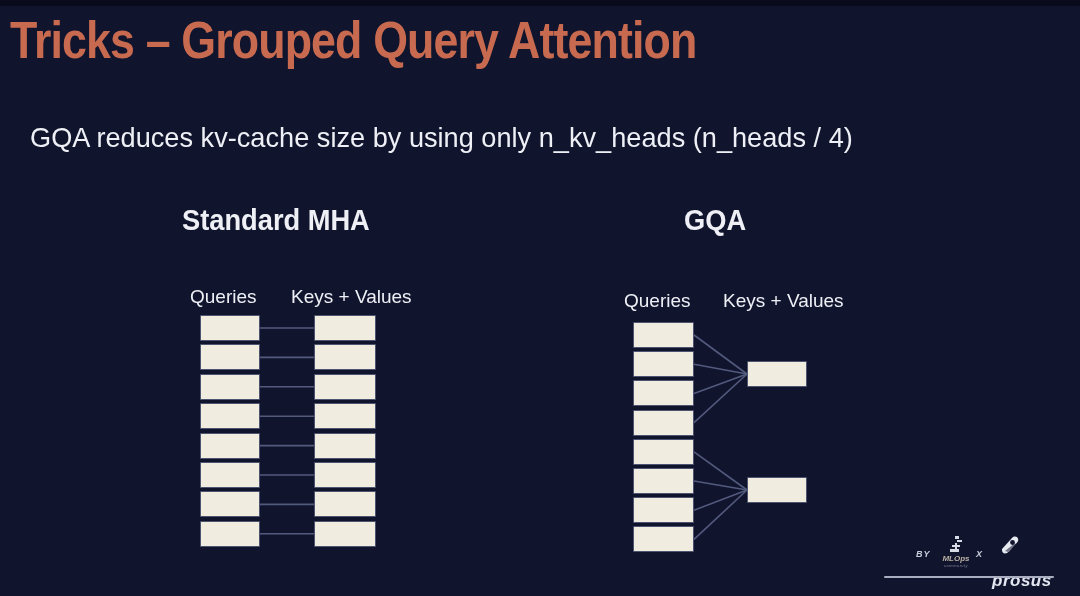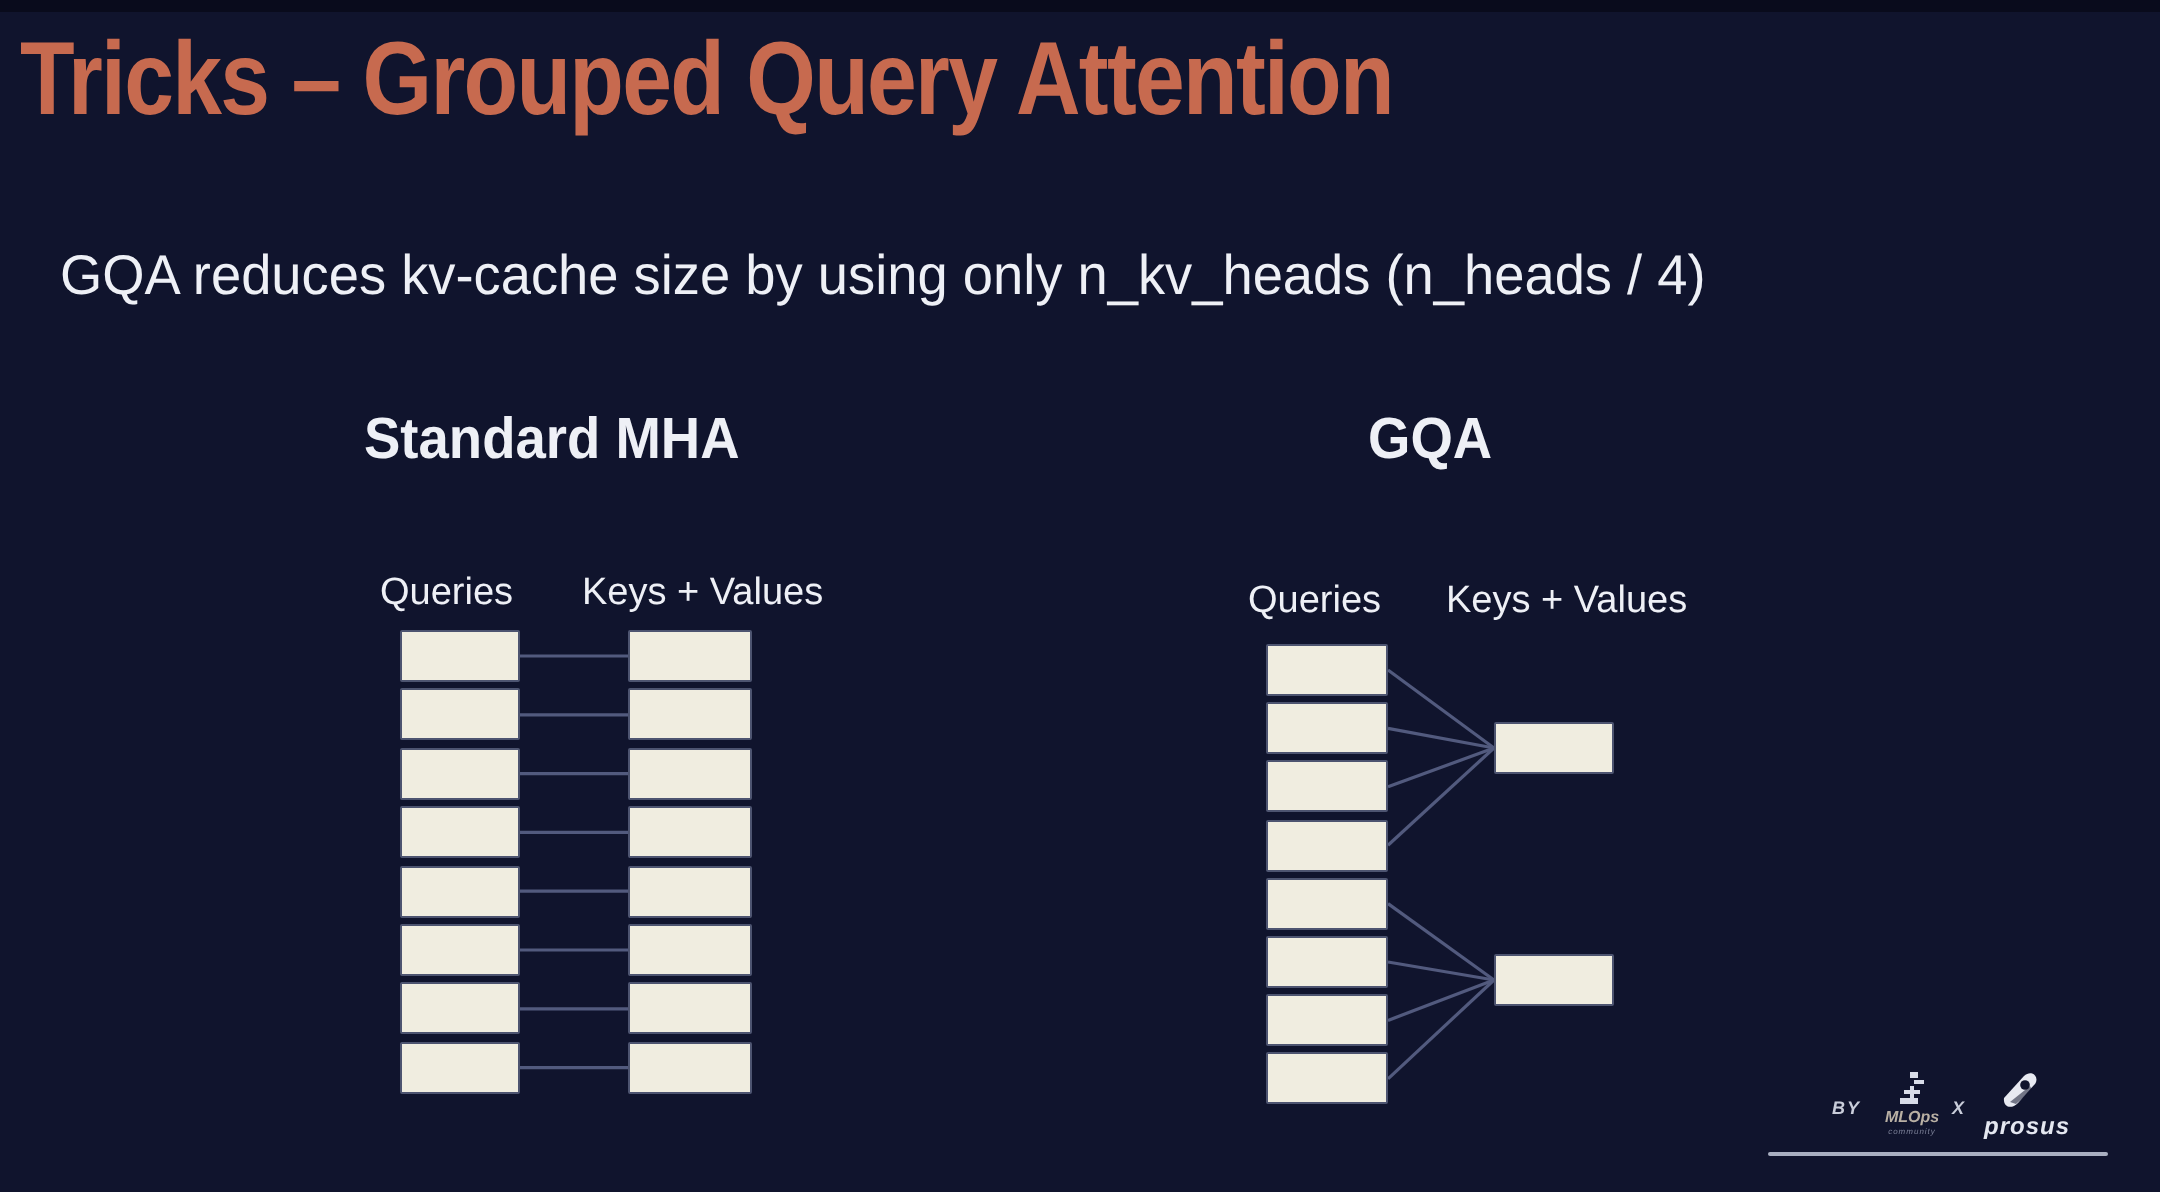--- a/index.html
+++ b/index.html
@@ -80,22 +80,22 @@
     display: block; margin-top: 1px;
     font-size: 4px; color: #7d8299; line-height: 1; letter-spacing: 0.5px;
   }
   .footer-x {
     position: absolute; left: 92px; top: 16px;
     font-size: 9px; font-weight: bold; color: #c9cdda;
   }
   .prosus-logo { position: absolute; left: 108px; top: 1px; width: 36px; text-align: center; }
   .prosus-icon { display: block; margin: 0 auto; }
   .prosus-label {
-    display: block; margin-top: 1px;
-    font-size: 12px; font-weight: bold; color: #e4e7f0;
+    display: block; margin-top: 16px;
+    font-size: 17px; font-weight: bold; color: #e4e7f0;
     letter-spacing: 0.5px; line-height: 1;
   }
   .footer-rule {
     position: absolute; left: 884px; top: 576px; width: 170px; height: 2px;
     background: #a9afc1; border-radius: 1px;
   }
 </style>
 </head>
 <body>
 

